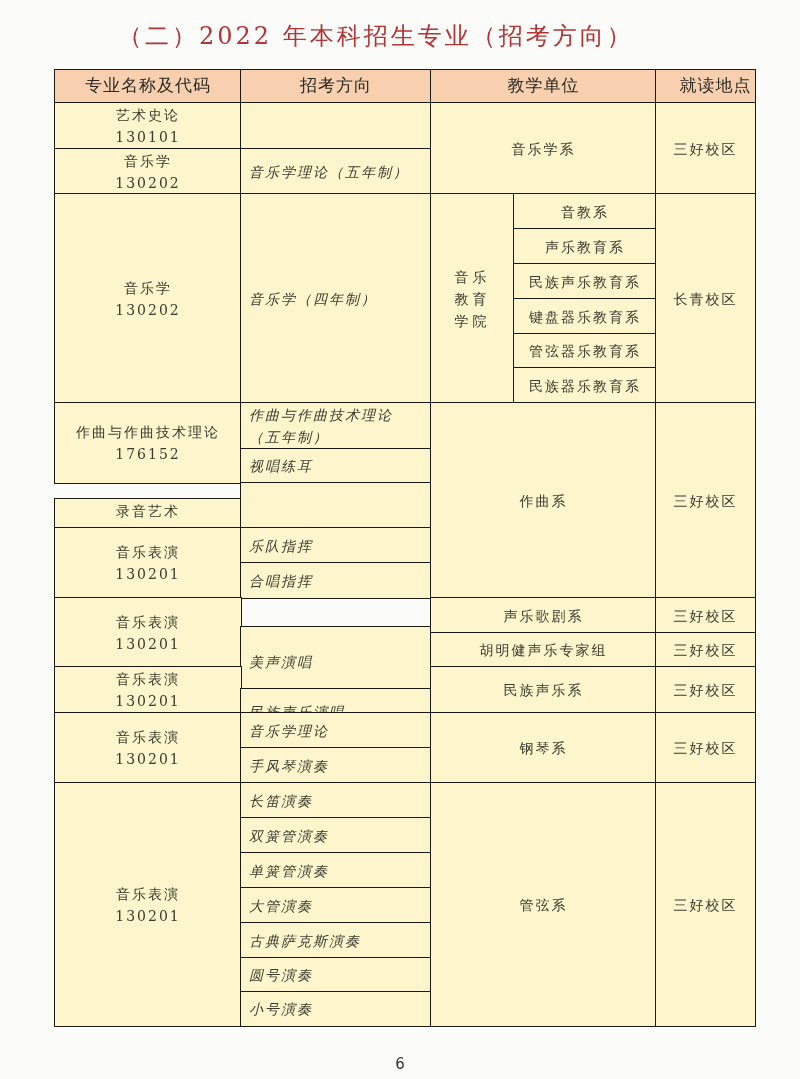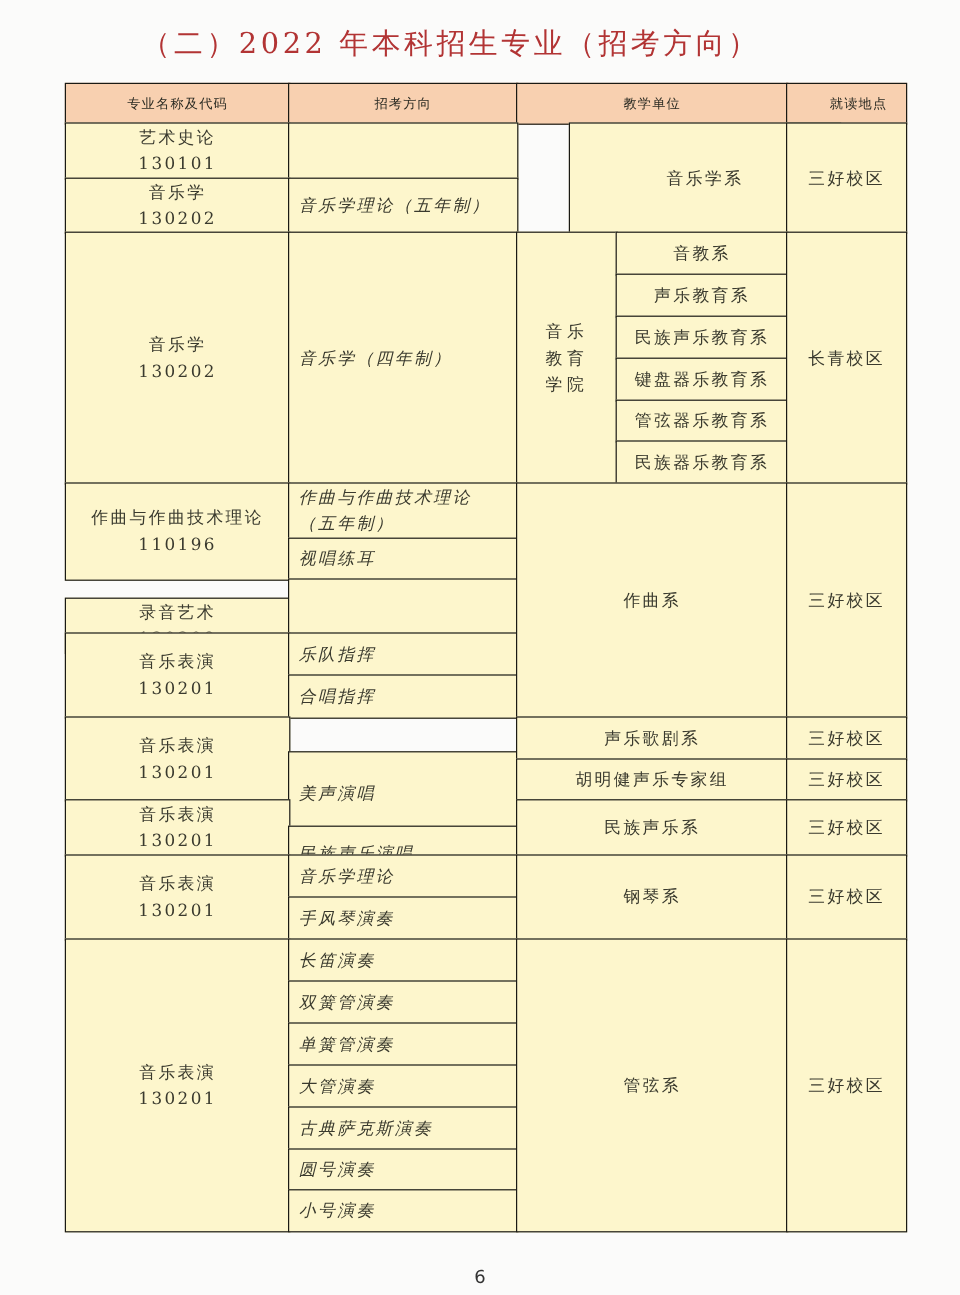--- a/index.html
+++ b/index.html
@@ -1,20 +1,20 @@
 <!DOCTYPE html>
 <html><head>
 <meta charset="utf-8">
 <style>
   html,body{margin:0;padding:0;background:#fbfbfa;}
   body{width:800px;height:1079px;position:relative;overflow:hidden;font-family:"DejaVu Serif","Liberation Serif",serif;color:#3a3a2e;}
   .title{position:absolute;left:118px;top:20px;font-size:24px;color:#b23434;letter-spacing:3px;white-space:nowrap;font-family:"DejaVu Serif","Liberation Serif",serif;}
   .cell{position:absolute;box-sizing:border-box;background:#fdf6cc;border:1.5px solid #1a1a14;display:flex;align-items:center;justify-content:center;text-align:center;font-size:14px;letter-spacing:2px;line-height:22px;}
   .cell.left{justify-content:flex-start;text-align:left;padding-left:8px;font-style:italic;}
-  .hdr{background:#f8d0b0;font-family:Liberation Serif, serif;font-size:11px;letter-spacing:1px;color:#2a2a22;}
+  .hdr{background:#f8d0b0;font-family:Liberation Mono, monospace;font-size:17px;letter-spacing:1px;color:#2a2a22;}
   .stack{display:flex;flex-direction:column;align-items:center;}
   .stack.l{align-items:flex-start;}
   .pagenum{position:absolute;left:0;width:800px;top:1055px;text-align:center;font-size:15px;font-family:"DejaVu Sans","Liberation Sans",sans-serif;color:#333;}
   .vert{width:36px;line-height:22px;letter-spacing:4px;}
 </style>
 </head>
 <body>
 
 <div class="title">（二）2022 年本科招生专业（招考方向）</div>
 
@@ -33,21 +33,21 @@
   </div>
   <div class="cell left" style="left:240px;top:102px;width:192px;height:48px;"></div>
 
   <div class="cell" style="left:54px;top:148px;width:188px;height:47px;">
     <div class="stack">
         <span>音乐学</span>
         <span>130202</span>
       </div>
   </div>
   <div class="cell left" style="left:240px;top:148px;width:192px;height:47px;">音乐学理论（五年制）</div>
-  <div class="cell" style="left:430px;top:102px;width:227px;height:93px;margin-left:44px;">音乐学系</div>
+  <div class="cell" style="left:430px;top:102px;width:227px;height:93px;">音乐学系</div>
   <div class="cell" style="left:655px;top:102px;width:101px;height:93px;">三好校区</div>
 
   <div class="cell" style="left:54px;top:193px;width:188px;height:211px;">
     <div class="stack">
         <span>音乐学</span>
         <span>130202</span>
       </div>
   </div>
   <div class="cell left" style="left:240px;top:193px;width:192px;height:211px;">音乐学（四年制）</div>
   <div class="cell" style="left:430px;top:193px;width:85px;height:211px;">
@@ -61,21 +61,21 @@
   <div class="cell" style="left:513px;top:228px;width:144px;height:37px;">声乐教育系</div>
   <div class="cell" style="left:513px;top:263px;width:144px;height:37px;">民族声乐教育系</div>
   <div class="cell" style="left:513px;top:298px;width:144px;height:37px;">键盘器乐教育系</div>
   <div class="cell" style="left:513px;top:333px;width:144px;height:36px;">管弦器乐教育系</div>
   <div class="cell" style="left:513px;top:367px;width:144px;height:37px;">民族器乐教育系</div>
   <div class="cell" style="left:655px;top:193px;width:101px;height:211px;">长青校区</div>
 
   <div class="cell" style="left:54px;top:402px;width:188px;height:82px;">
     <div class="stack">
         <span>作曲与作曲技术理论</span>
-        <span>110196</span>
+        <span>176152</span>
       </div>
   </div>
   <div class="cell left" style="left:240px;top:402px;width:192px;height:48px;">
     <div class="stack l">
         <span>作曲与作曲技术理论</span>
         <span>（五年制）</span>
       </div>
   </div>
   <div class="cell left" style="left:240px;top:448px;width:192px;height:36px;">视唱练耳</div>
 

